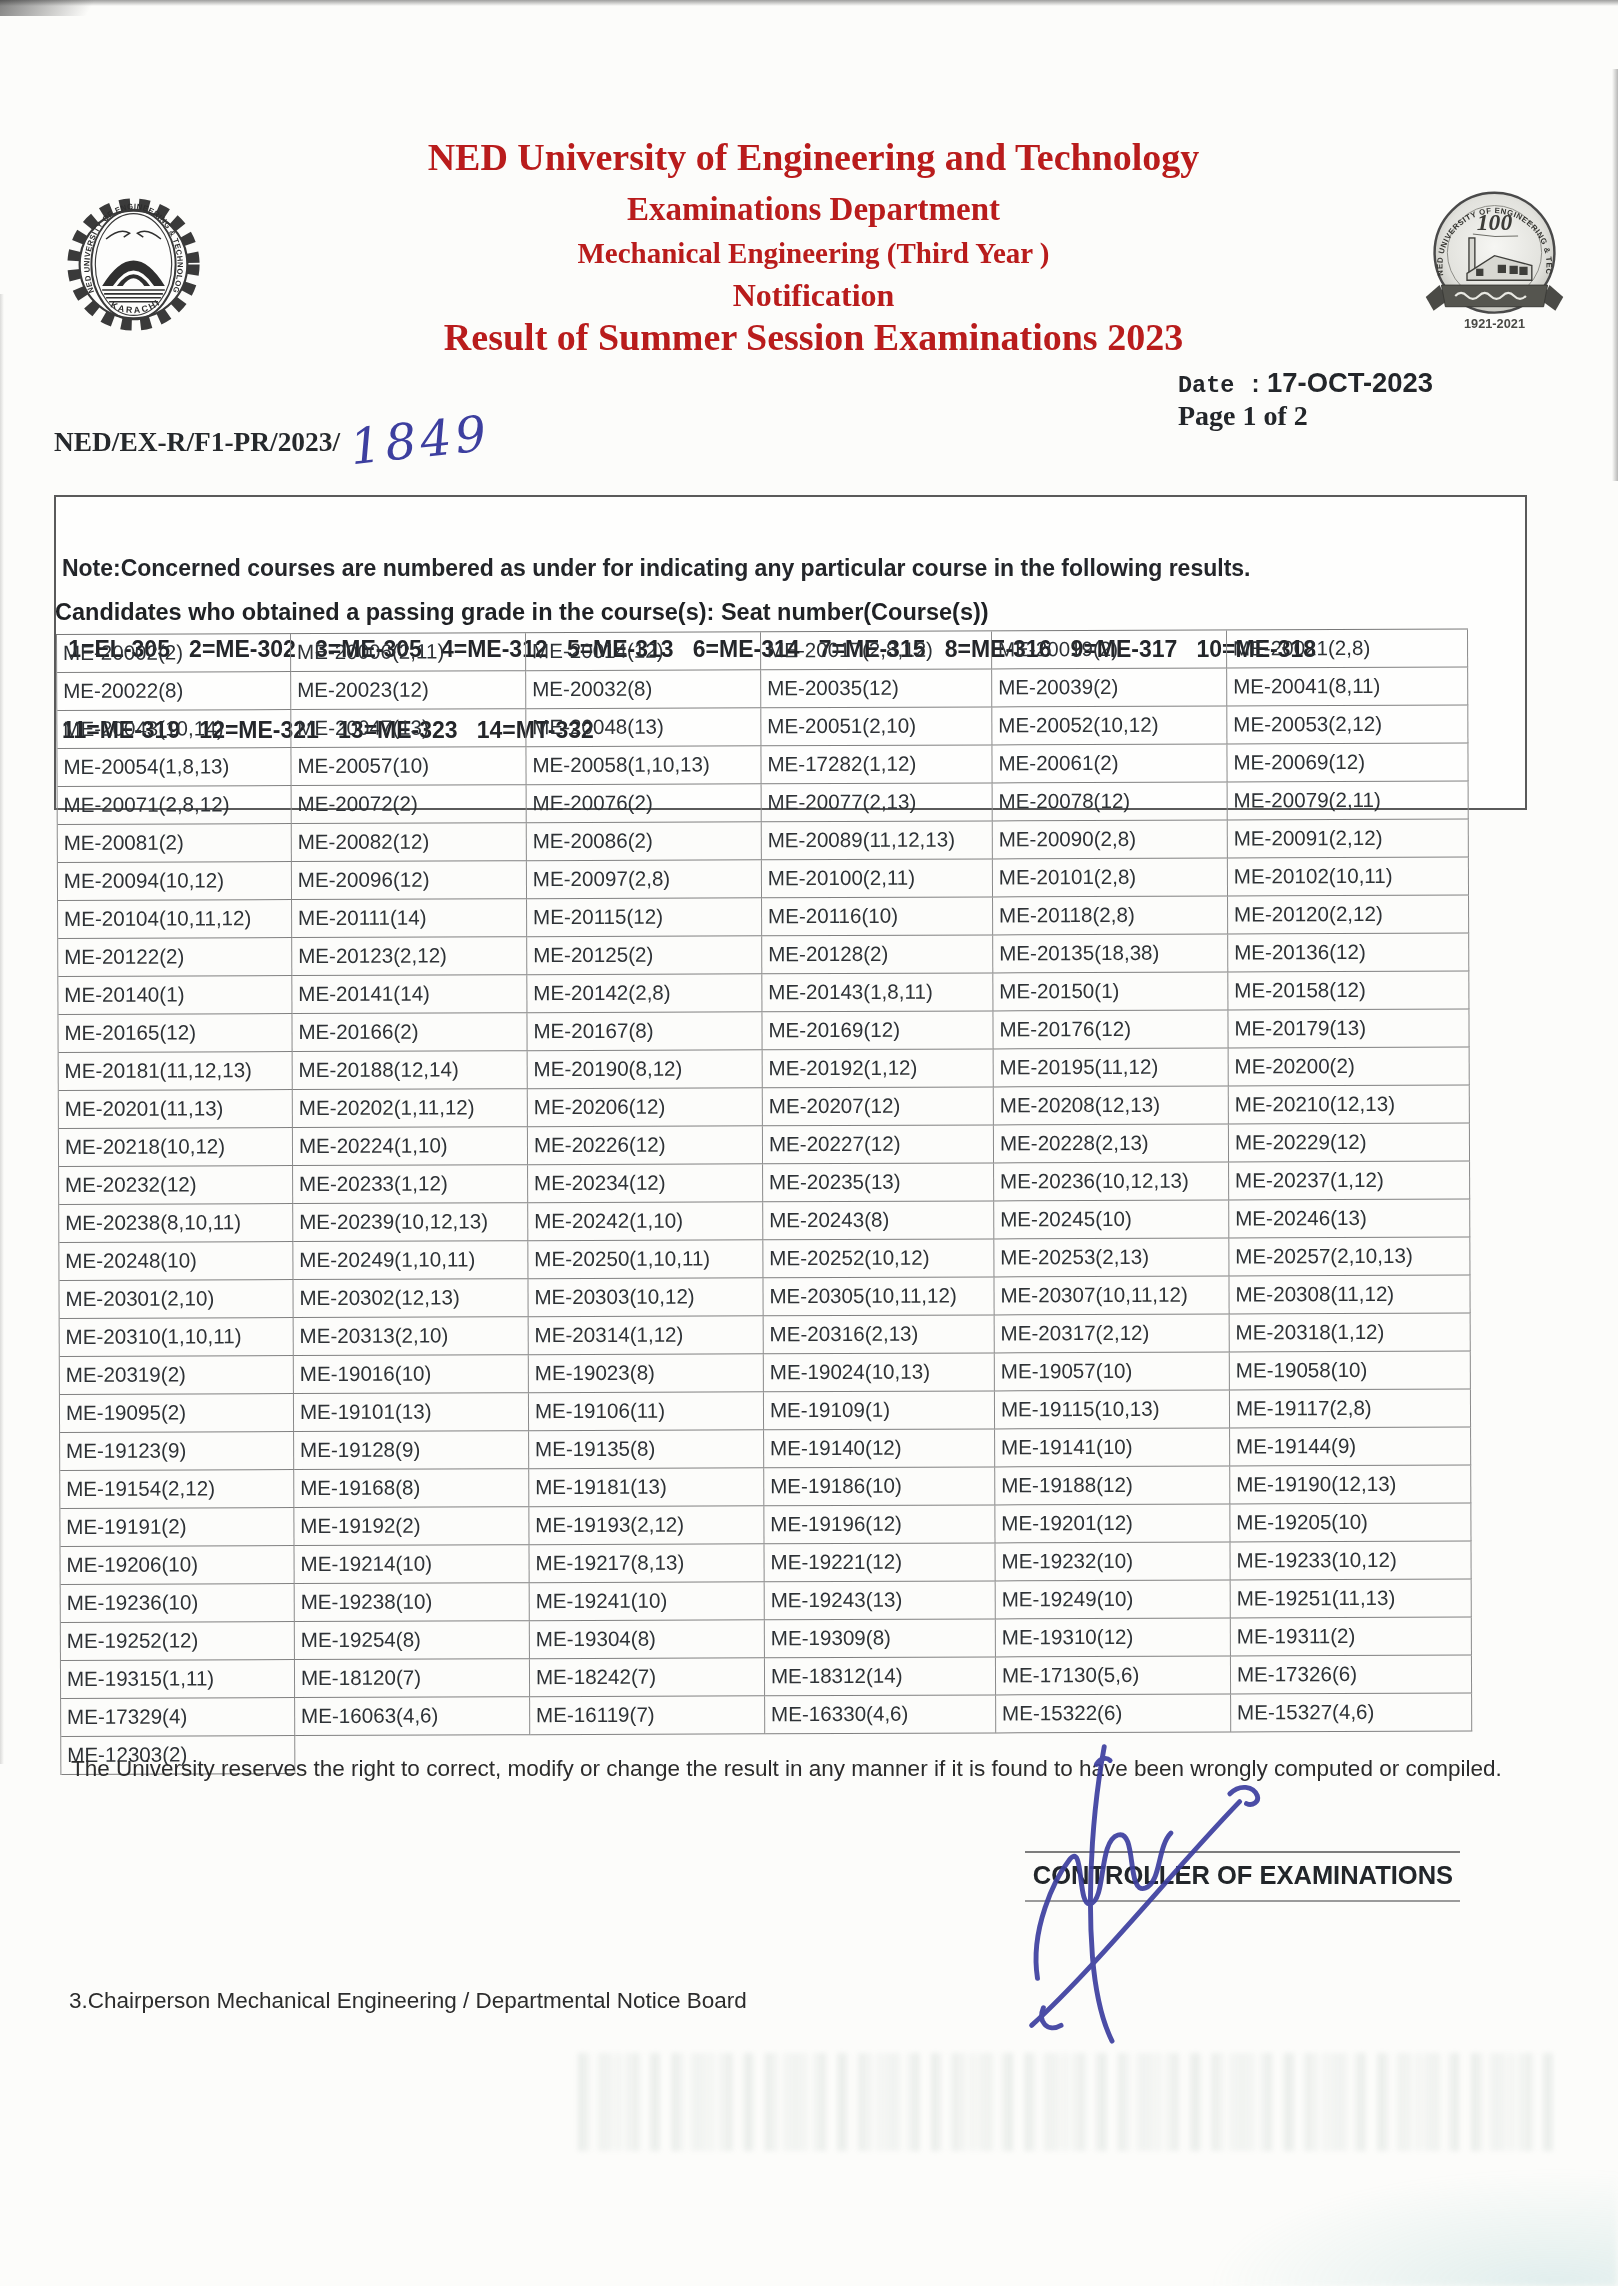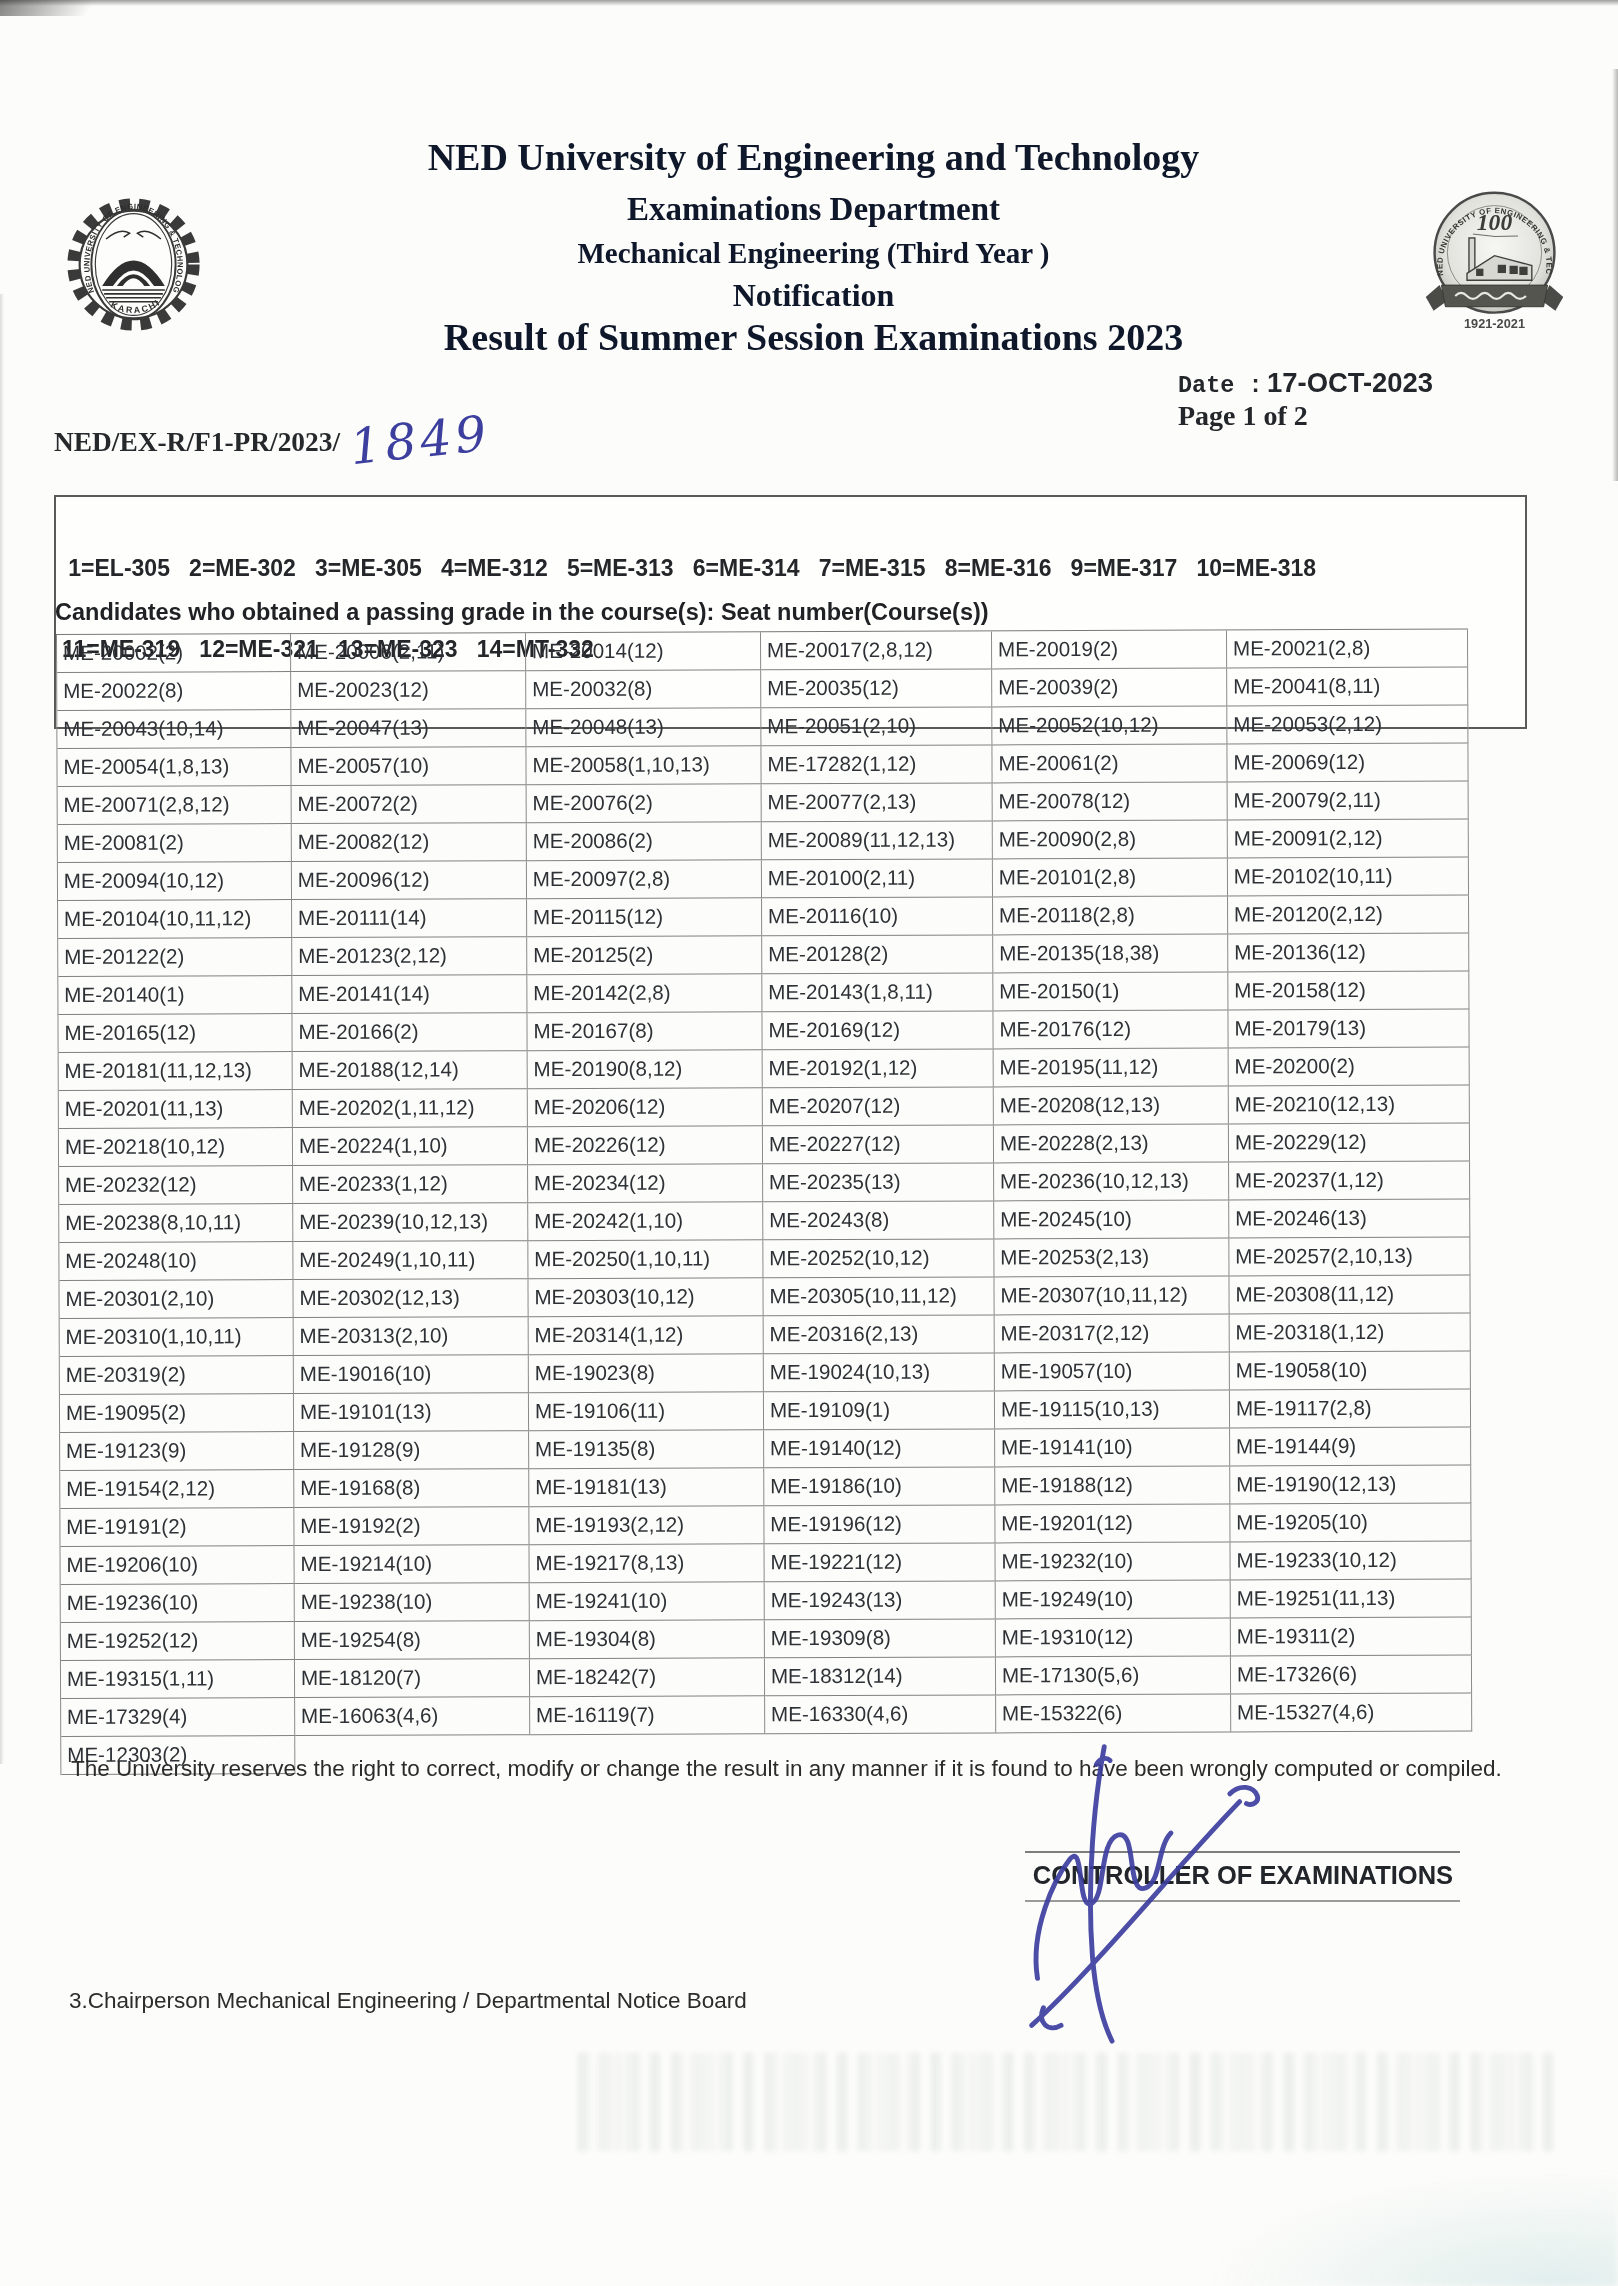--- a/index.html
+++ b/index.html
@@ -21,21 +21,21 @@
     background:
       repeating-linear-gradient(90deg, rgba(110,135,125,.12) 0 11.8px, rgba(110,135,125,0) 11.8px 23.5px),
       repeating-linear-gradient(90deg, rgba(110,135,125,.10) 0 6.9px, rgba(110,135,125,0) 6.9px 18.6px);
     filter:blur(2.9px); opacity:.55; }
   .bleed2 { position:absolute; right:0; bottom:0; width:412px; height:118px;
     background:radial-gradient(ellipse at 85% 100%, rgba(130,190,190,.22), rgba(130,190,190,0) 70%);
     filter:blur(3.9px); }
 
   
   .titles { position:absolute; top:137px; left:294px; width:1039px; text-align:center;
-    font-family:"Liberation Serif", serif; font-weight:bold; color:#0f172a; }
+    font-family:"Liberation Serif", serif; font-weight:bold; color:#b91c1c; }
   .t1 { font-size:38px; line-height:41px; }
   .t2 { font-size:33px; line-height:37px; margin-top:13px; }
   .t3 { font-size:29px; line-height:33px; margin-top:8.8px; }
   .t4 { font-size:32px; line-height:35px; margin-top:7.8px;text-align:center; }
   .t5 { font-size:38px; line-height:41px; margin-top:4.9px; }
 
   .logo-left { position:absolute; left:55px; top:194px; }
   .logo-right { position:absolute; left:1412px; top:179px; }
 
   .refline { position:absolute; left:54px; top:406px;
@@ -172,20 +172,21 @@
 
   <div class="dateblock">
     <div>
       <span class="date-prefix">Date :</span>
       <span class="date-value">17-OCT-2023</span>
     </div>
     <div class="pageline">Page 1 of 2</div>
   </div>
 
   <div class="notebox">
+    <div>Note:Concerned courses are numbered as under for indicating any particular course in the following results.</div>
     <div> 1=EL-305   2=ME-302   3=ME-305   4=ME-312   5=ME-313   6=ME-314   7=ME-315   8=ME-316   9=ME-317   10=ME-318</div>
     <div>11=ME-319   12=ME-321   13=ME-323   14=MT-332</div>
   </div>
 
   <div class="caption">Candidates who obtained a passing grade in the course(s): Seat number(Course(s))</div>
 
   <div class="rtable">
       <div class="trow">
         <div class="tcell">ME-20002(2)</div>
         <div class="tcell">ME-20006(2,11)</div>

